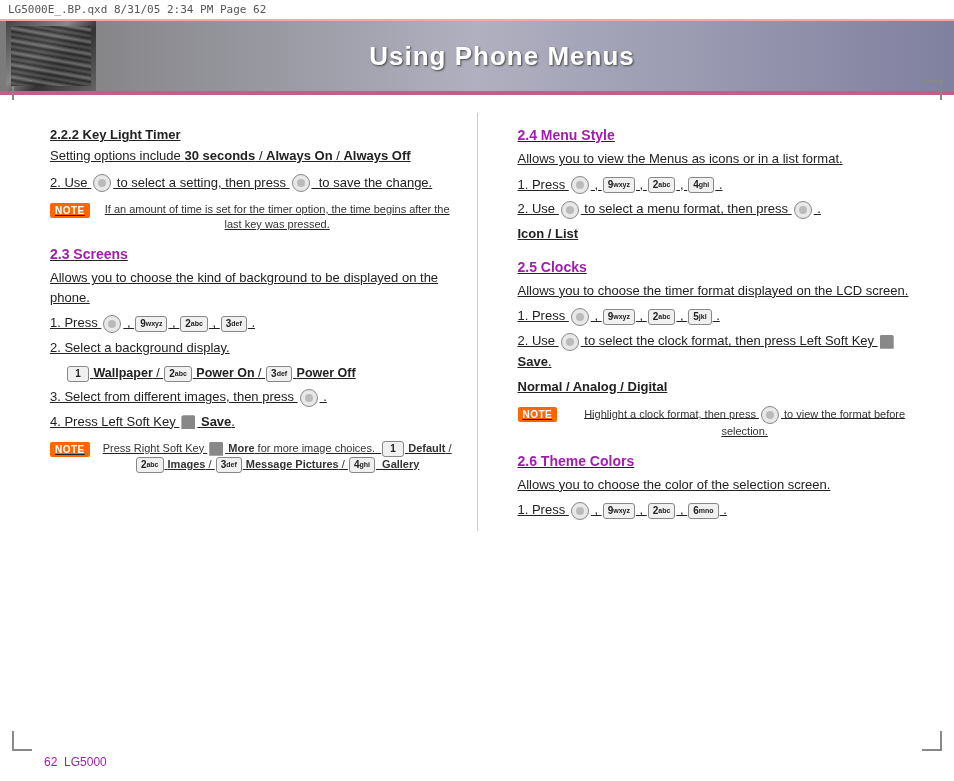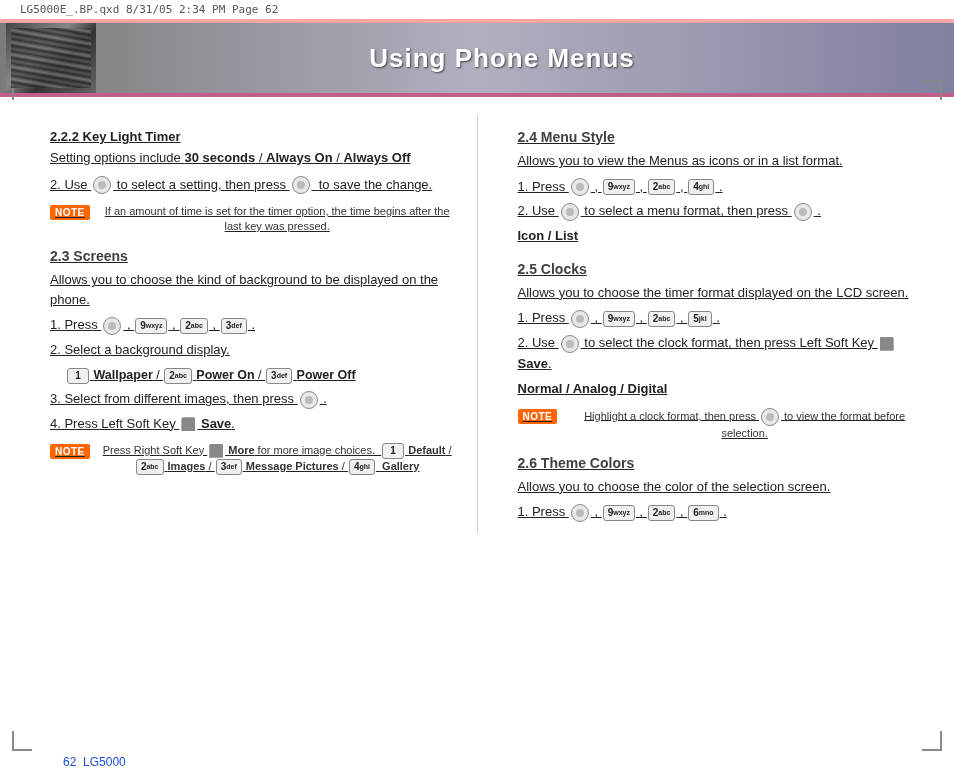--- a/index.html
+++ b/index.html
@@ -72,21 +72,21 @@
     }
 
     
     .right-col {
       flex: 1;
       padding-left: 10px;
     }
 
     
     .section-heading {
-      color: #404040;
+      color: #a21caf;
       font-weight: bold;
       font-size: 14px;
       margin-bottom: 6px;
     }
 
     .subsection-heading {
       font-weight: bold;
       font-size: 13px;
       margin-bottom: 4px;
     }
@@ -185,41 +185,41 @@
       text-decoration: underline;
     }
 
     
     .bold { font-weight: bold; }
 
     
     .footer {
       position: absolute;
       bottom: 12px;
-      left: 63px;
+      left: 44px;
       font-size: 12px;
-      color: #1d4ed8;
+      color: #a21caf;
     }
 
     
     .corner-mark {
       position: absolute;
       width: 20px;
       height: 20px;
     }
     .corner-tl { top: 80px; left: 12px; border-top: 2px solid #888; border-left: 2px solid #888; }
     .corner-tr { top: 80px; right: 12px; border-top: 2px solid #888; border-right: 2px solid #888; }
     .corner-bl { bottom: 30px; left: 12px; border-bottom: 2px solid #888; border-left: 2px solid #888; }
     .corner-br { bottom: 30px; right: 12px; border-bottom: 2px solid #888; border-right: 2px solid #888; }
 
     
     .top-bar {
       background: #fff;
-      border-bottom: 4px solid #fca5a5;
-      padding: 3px 20px;
+      border-bottom: 2px solid #fca5a5;
+      padding: 3px 8px;
       font-size: 11px;
       color: #555;
       font-family: monospace;
     }
 
     .options-line {
       margin: 4px 0 6px 0;
       line-height: 1.6;
     }
 

